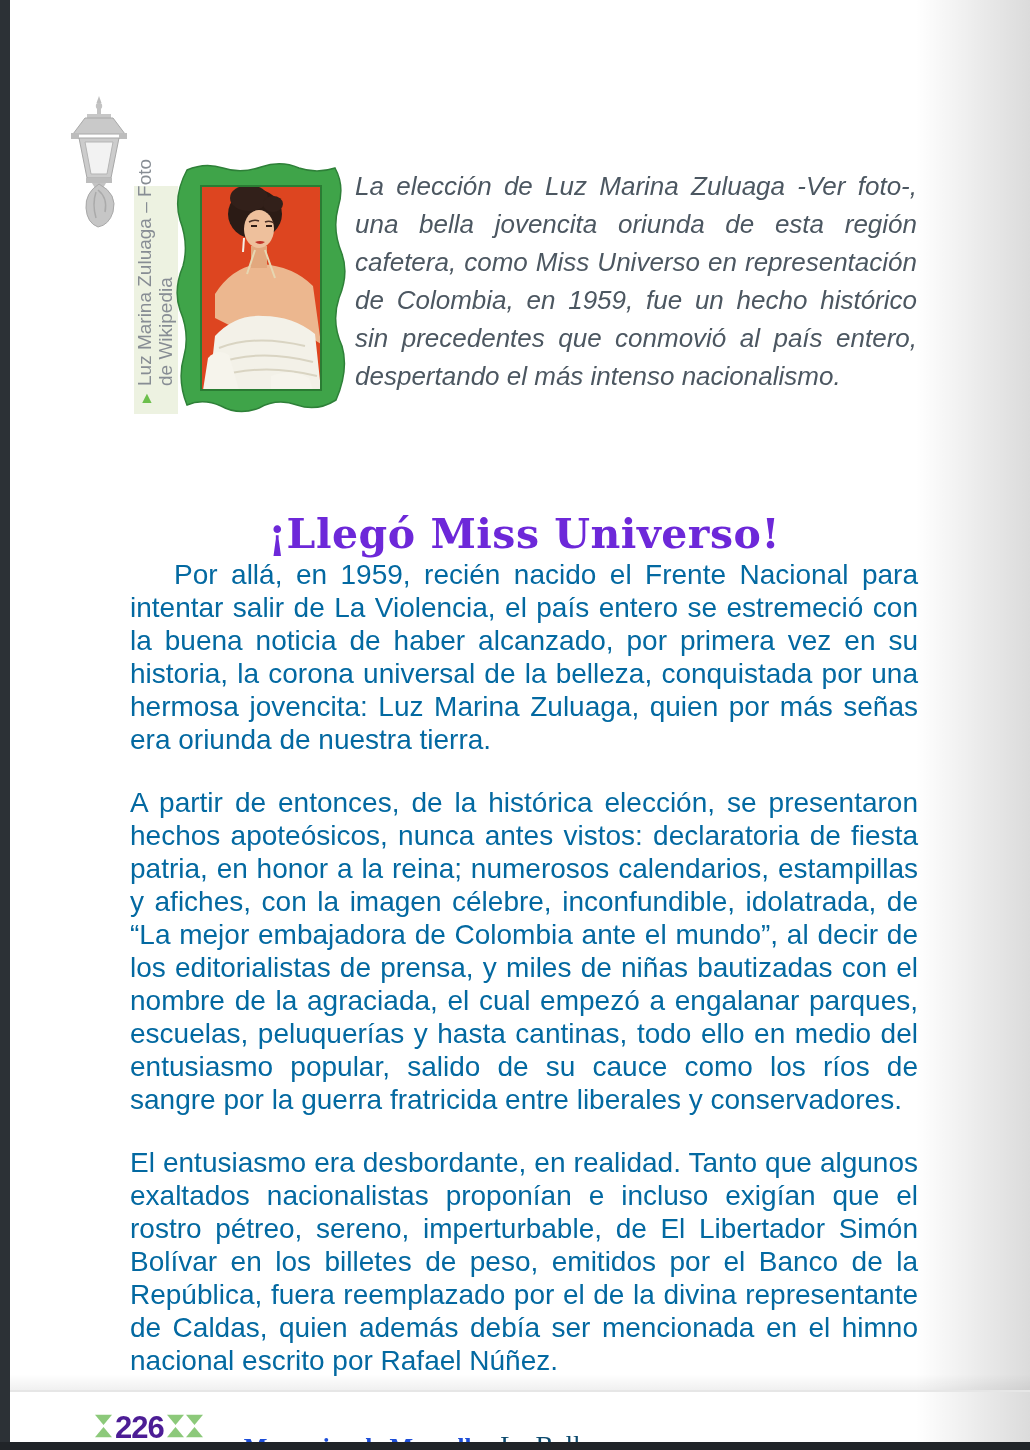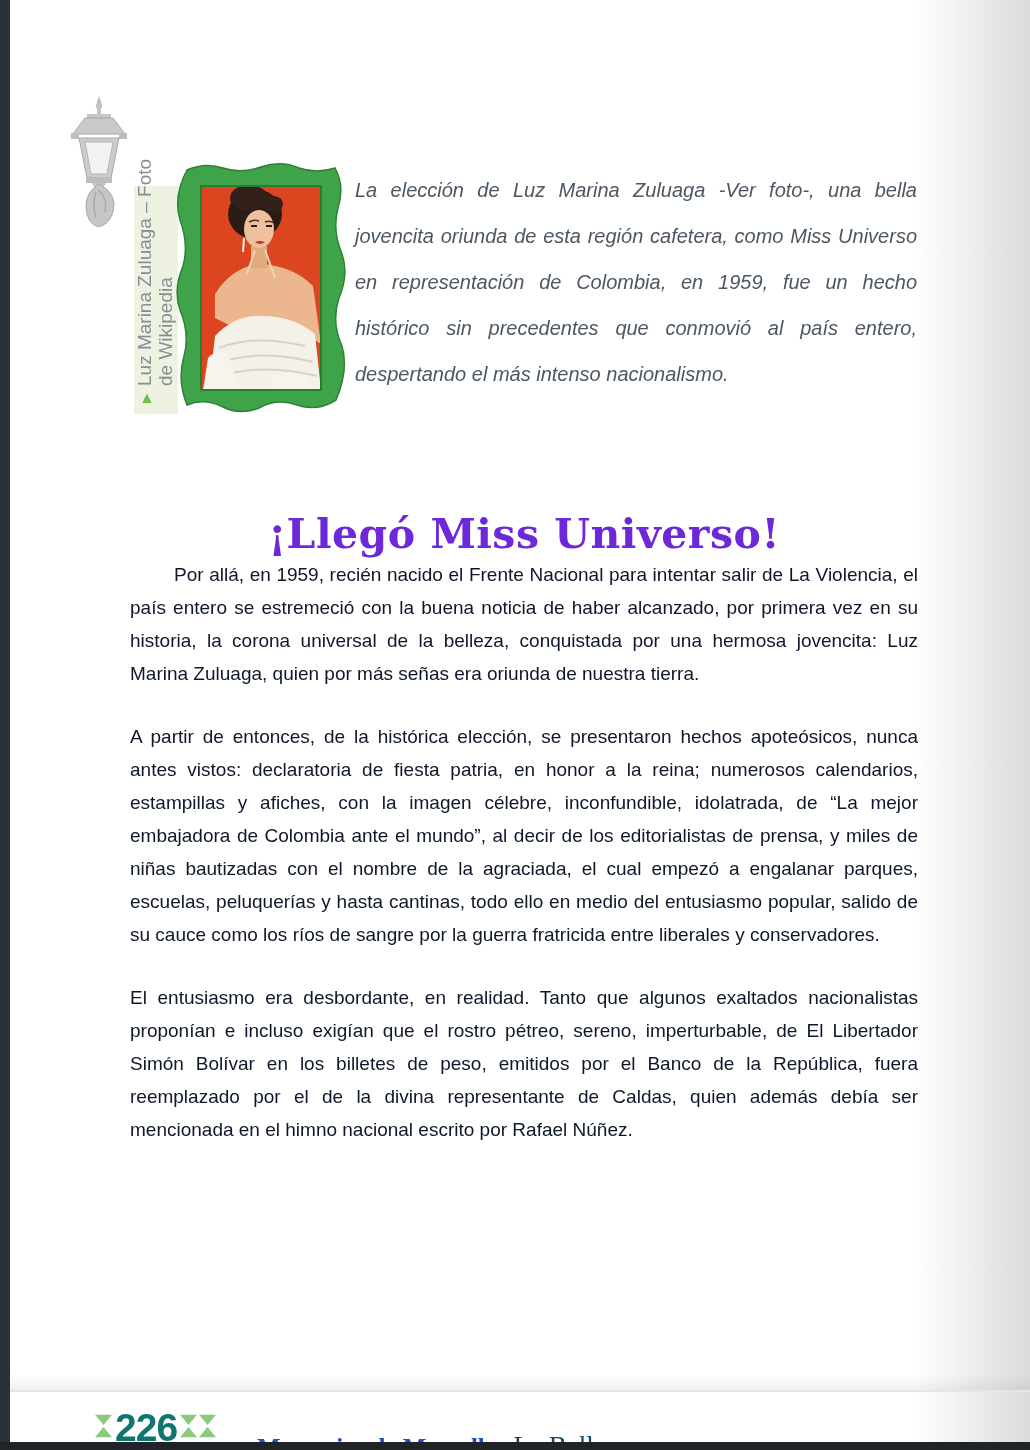--- a/index.html
+++ b/index.html
@@ -21,45 +21,45 @@
     transform-origin:0 0; transform:rotate(-90deg) translateX(-228px);
     font-size:19px; line-height:21px; color:#878d94; padding-left:28px; box-sizing:border-box;
     white-space:nowrap;
   }
   .caption-marker { position:absolute; left:139px; top:390px; color:#6cbf4c; font-size:16px; line-height:16px; }
 
   .photo-frame { position:absolute; left:175px; top:162px; }
 
   .intro {
     position:absolute; left:355px; top:167px; width:562px;
-    font-style:italic; font-size:20px; line-height:46px; color:#4c5761;
+    font-style:italic; font-size:26px; line-height:38px; color:#4c5761;
     text-align:justify;
   }
   .intro p { margin:0 0 38px 0; }
 
   .article-title {
     position:absolute; left:130px; top:483px; width:788px;
     text-align:center; font-family:"DejaVu Serif", serif; font-weight:bold;
     font-size:41px; color:#6d28d9; letter-spacing:0.5px;
   }
 
   .body-text {
     position:absolute; left:130px; top:558px; width:788px;
-    font-size:19px; line-height:33px; color:#0f172a; text-align:justify;
+    font-size:28px; line-height:33px; color:#0369a1; text-align:justify;
   }
   .body-text p { margin:0 0 30px 0; }
   .body-text p.indent { text-indent:44px; }
   .italic { font-style:italic; }
 
   .footer-sep { position:absolute; left:10px; top:1374px; width:1020px; height:16px;
     background:linear-gradient(to bottom, rgba(0,0,0,0) , rgba(0,0,0,0.06)); border-bottom:2px solid #e6e6e6; }
 
   .footer { position:absolute; left:94px; top:1394px; display:flex; align-items:center; }
   .page-num {
-    font-weight:bold; font-size:39px; color:#0f766e; letter-spacing:-1px; margin:0 2px;
+    font-weight:bold; font-size:31px; color:#4c1d95; letter-spacing:-1px; margin:0 2px;
   }
   .orn { display:inline-block; margin:0 1px; }
   .footer-title {
     font-family:"Liberation Serif", serif; font-weight:bold; font-size:25px;
     color:#1d4ed8; margin-left:40px; white-space:pre;margin-top:40px;
   }
   .footer-sub {
     font-family:"Liberation Serif", serif; font-size:27px; color:#0c4a6e; margin-left:10px;margin-top:37px;
   }
 </style>

